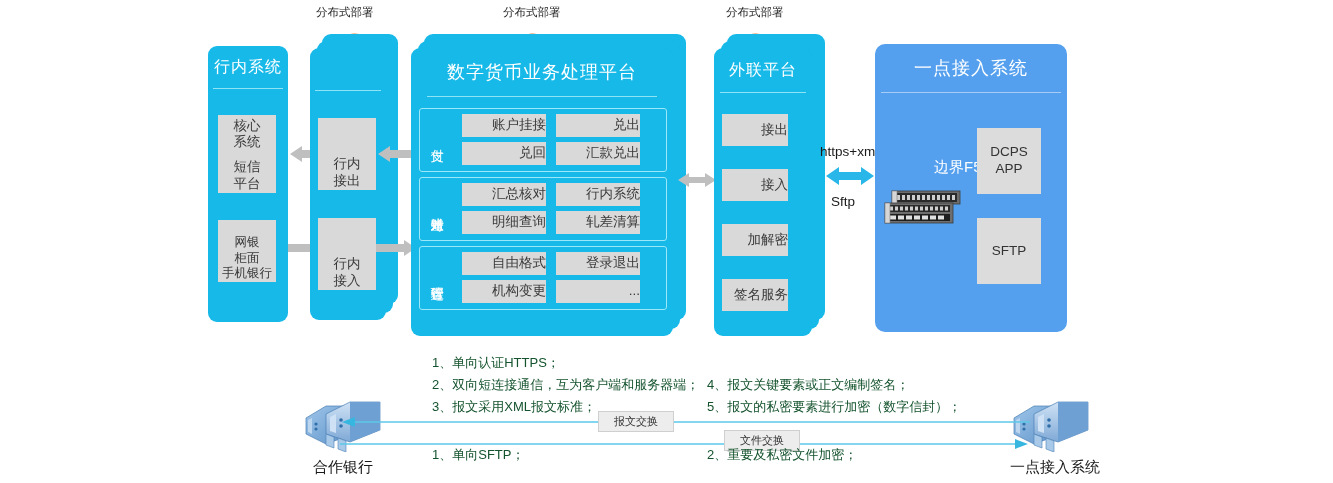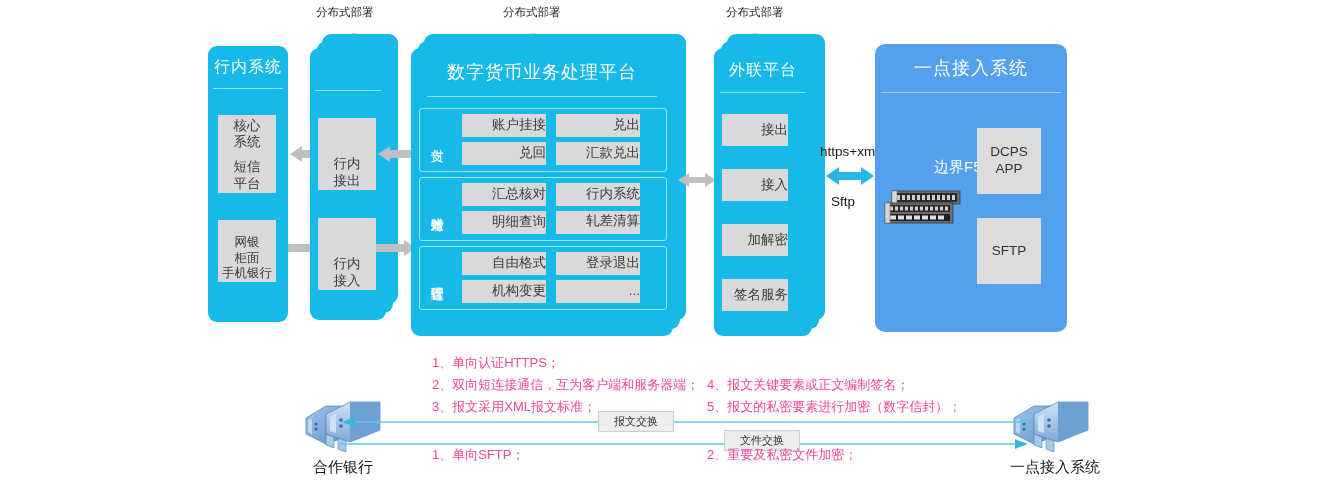--- a/index.html
+++ b/index.html
@@ -26,21 +26,21 @@
   .grp-label{position:absolute;color:#ffffff;font-size:13px;line-height:1.05;
      width:18px;text-align:center;display:flex;align-items:center;justify-content:center;}
   .vtext{writing-mode:vertical-rl;text-orientation:upright;letter-spacing:0px;}
 
   
   .garrow{position:absolute;}
 
   
   .dist-label{position:absolute;font-size:11.5px;color:#262626;white-space:nowrap;}
   .proto-label{position:absolute;font-size:13.5px;color:#1a1a1a;white-space:nowrap;}
-  .note{position:absolute;font-size:13px;color:#ec4899;white-space:nowrap;line-height:22px;}
+  .note{position:absolute;font-size:13px;color:#14532d;white-space:nowrap;line-height:22px;}
   .exch-tag{position:absolute;background:#ededed;border:1px solid #cfcfcf;
       font-size:11px;color:#333;text-align:center;padding:2px 0;white-space:nowrap;}
   .node-cap{position:absolute;font-size:15px;color:#1a1a1a;white-space:nowrap;text-align:center;}
 
   
   .sys-right{position:absolute;background:#54a0ee;border-radius:10px;}
   .sys-right .panel-title{color:#fff;}
   .f5-label{position:absolute;color:#ffffff;font-size:15px;white-space:nowrap;margin-left:40px;}
   .white-chip{position:absolute;background:#dcdcdc;color:#333;font-size:13.5px;
      display:flex;align-items:center;justify-content:center;text-align:center;line-height:1.25;}
@@ -131,21 +131,21 @@
 <div class="chip" style="left:462px;top:142px;width:84px;height:23px;">兑回</div>
 <div class="chip" style="left:556px;top:142px;width:84px;height:23px;">汇款兑出</div>
 
 <div class="grp" style="left:419px;top:177px;width:246px;height:62px;"></div>
 <div class="grp-label" style="left:428px;top:180px;height:56px;">
   <span class="vtext">对账差错</span>
 </div>
 <div class="chip" style="left:462px;top:183px;width:84px;height:23px;">汇总核对</div>
 <div class="chip" style="left:556px;top:183px;width:84px;height:23px;">行内系统</div>
 <div class="chip" style="left:462px;top:211px;width:84px;height:23px;">明细查询</div>
-<div class="chip" style="left:556px;top:211px;width:84px;height:23px;font-family:Liberation Mono, monospace;">轧差清算</div>
+<div class="chip" style="left:556px;top:211px;width:84px;height:23px;">轧差清算</div>
 
 <div class="grp" style="left:419px;top:246px;width:246px;height:62px;"></div>
 <div class="grp-label" style="left:428px;top:249px;height:56px;">
   <span class="vtext">运行管理</span>
 </div>
 <div class="chip" style="left:462px;top:252px;width:84px;height:23px;">自由格式</div>
 <div class="chip" style="left:556px;top:252px;width:84px;height:23px;">登录退出</div>
 <div class="chip" style="left:462px;top:280px;width:84px;height:23px;">机构变更</div>
 <div class="chip" style="left:556px;top:280px;width:84px;height:23px;">...</div>
 

